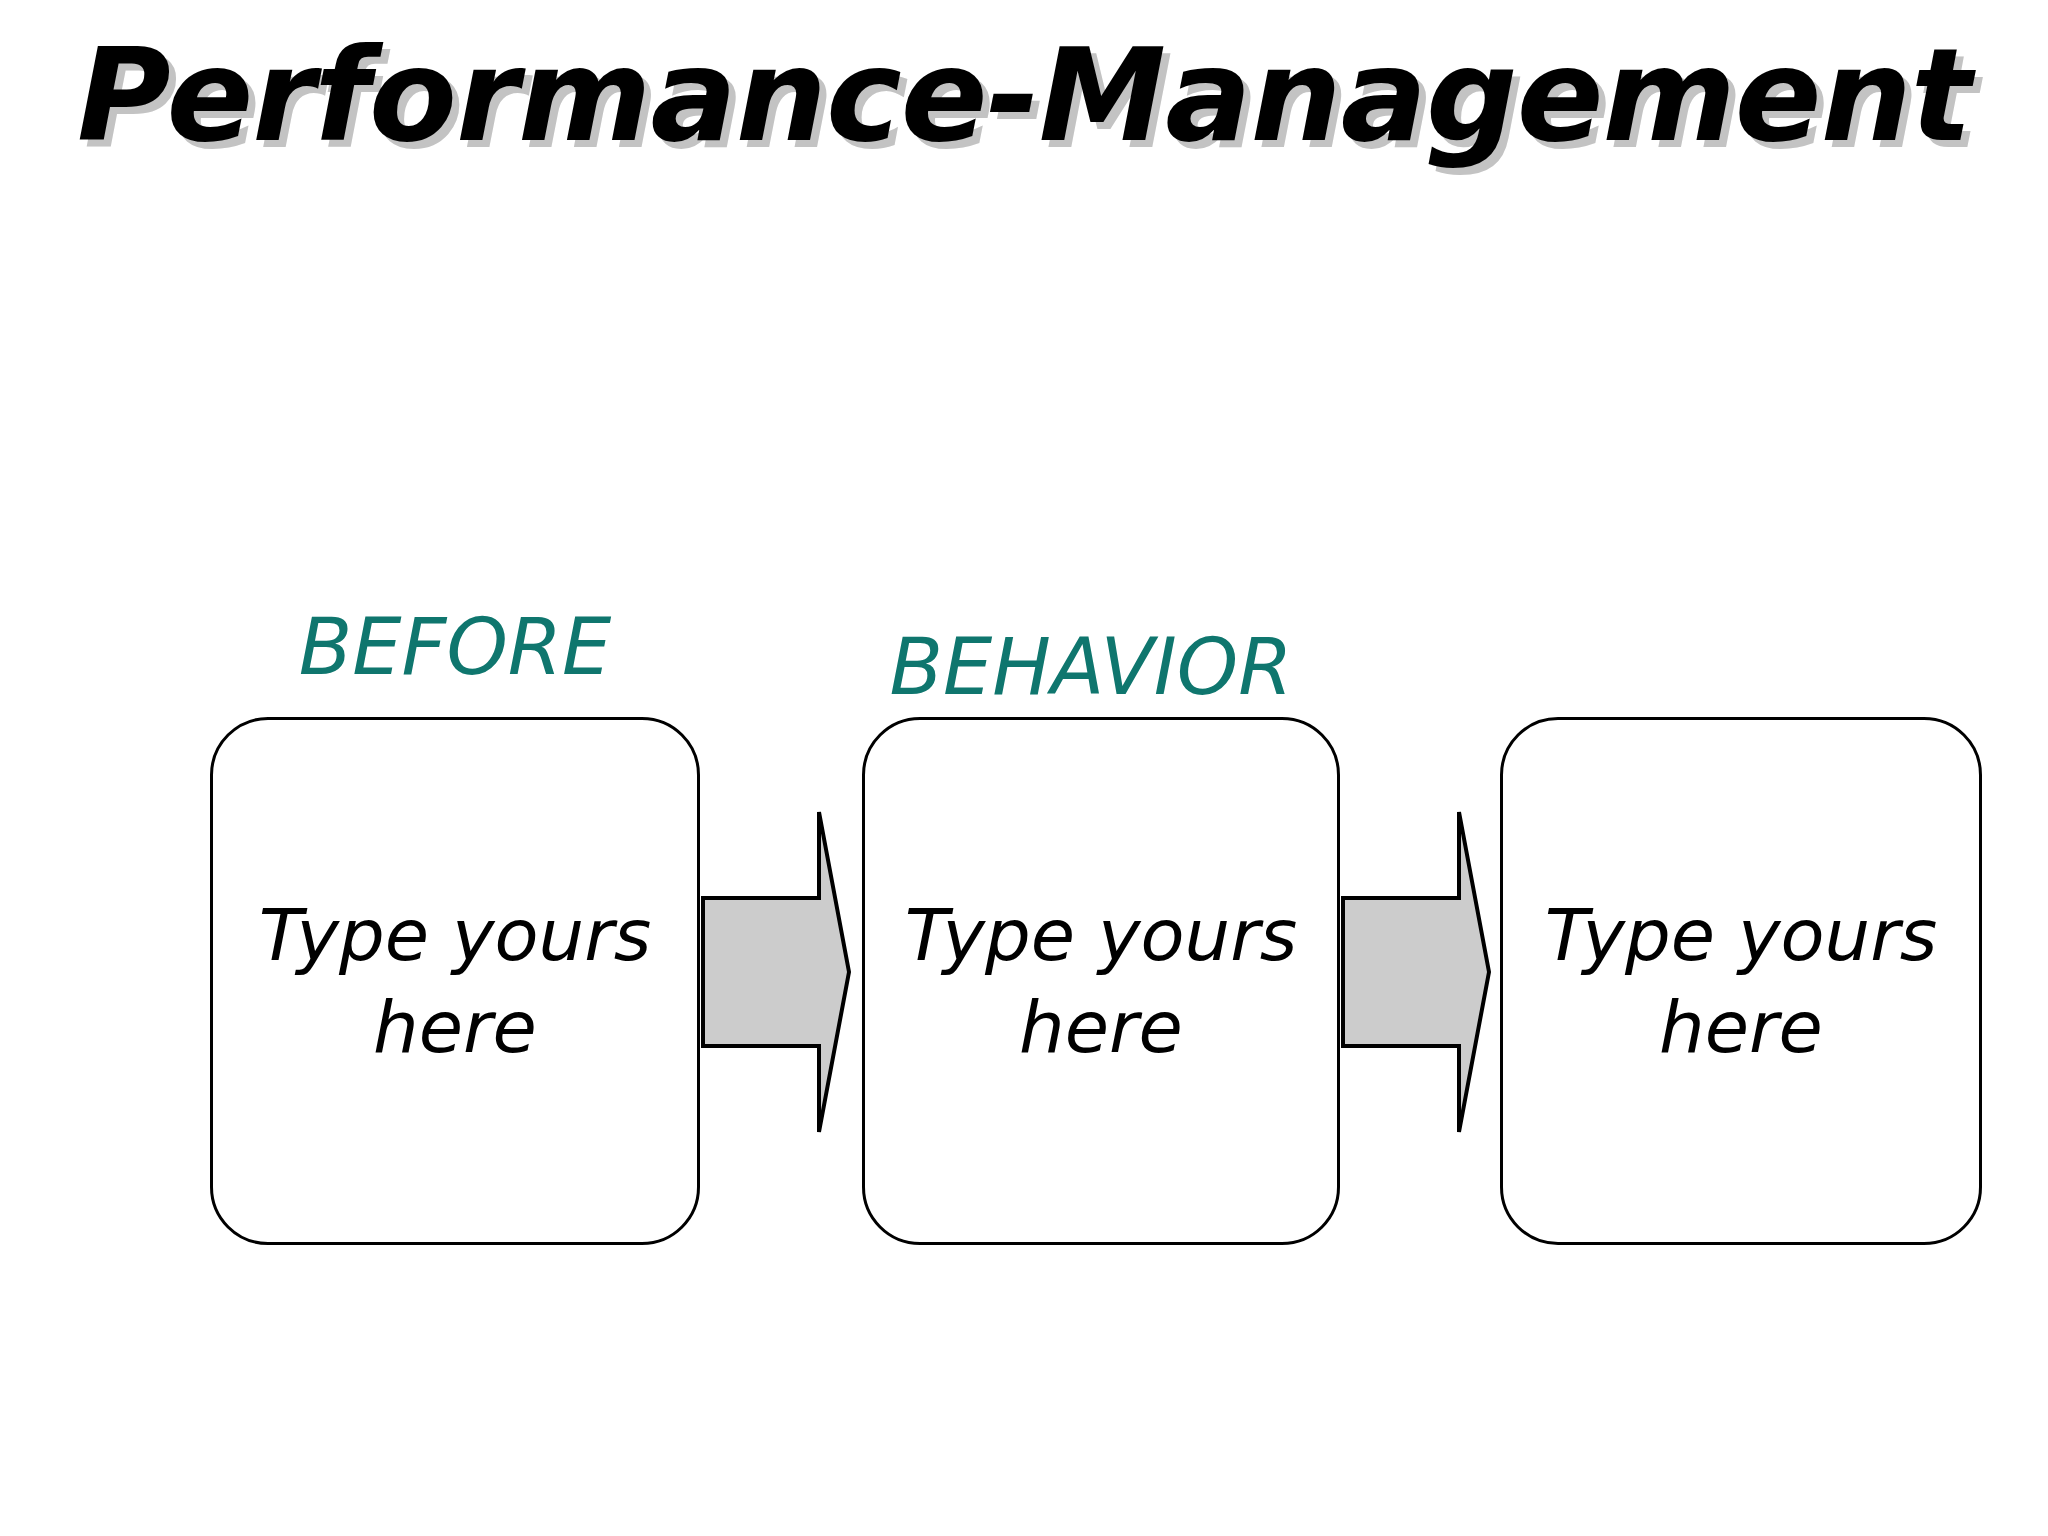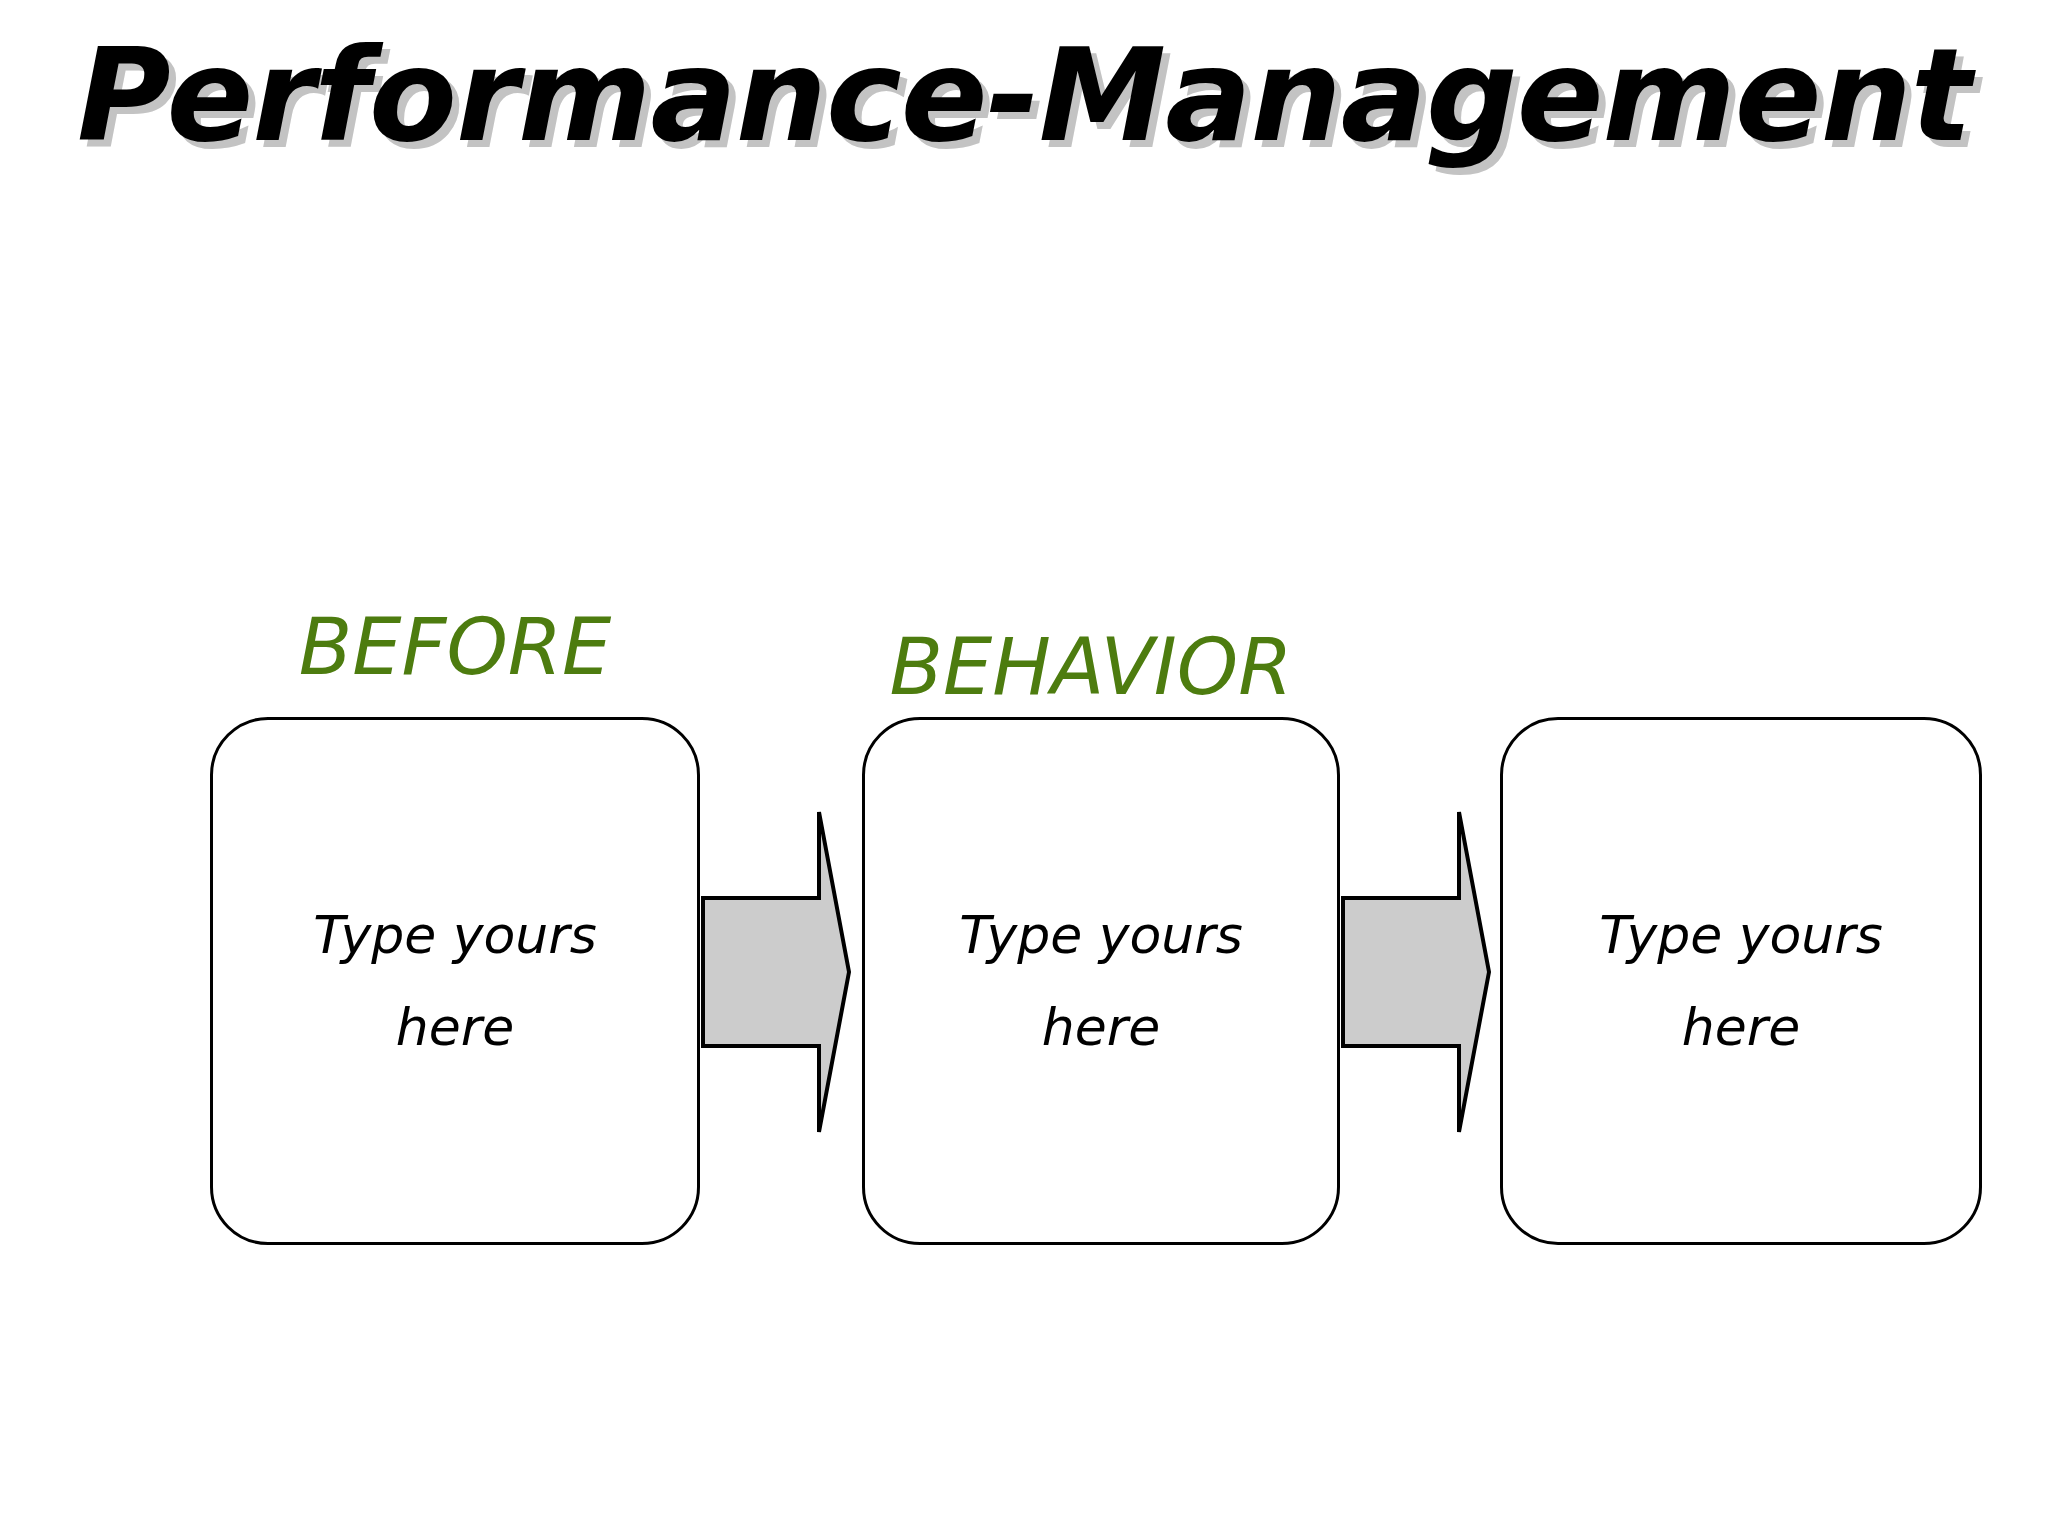--- a/index.html
+++ b/index.html
@@ -49,42 +49,42 @@
     height: 1536px;
   }
 
   
   .col-label {
     position: absolute;
     font-family: "DejaVu Sans", sans-serif;
     font-weight: 400;
     font-size: 78px;
     line-height: 78px;
-    color: #4d7c0f;
+    color: #0f766e;
     text-align: center;
     white-space: nowrap;
   }
 
   
   .flow-box {
     position: absolute;
     top: 717px;
     height: 528px;
     background: #ffffff;
     border: 3px solid #000000;
     border-radius: 58px;
     box-sizing: border-box;
     display: flex;
     align-items: center;
     justify-content: center;
     z-index: 2;
   }
   .flow-box-text {
     font-family: "DejaVu Sans", sans-serif;
-    font-size: 52px;
+    font-size: 72px;
     line-height: 92px;
     color: #000000;
     text-align: center;
     padding: 0 18px;
     max-width: 400px;
     word-wrap: break-word;
   }
 
   
   .flow-arrow {

